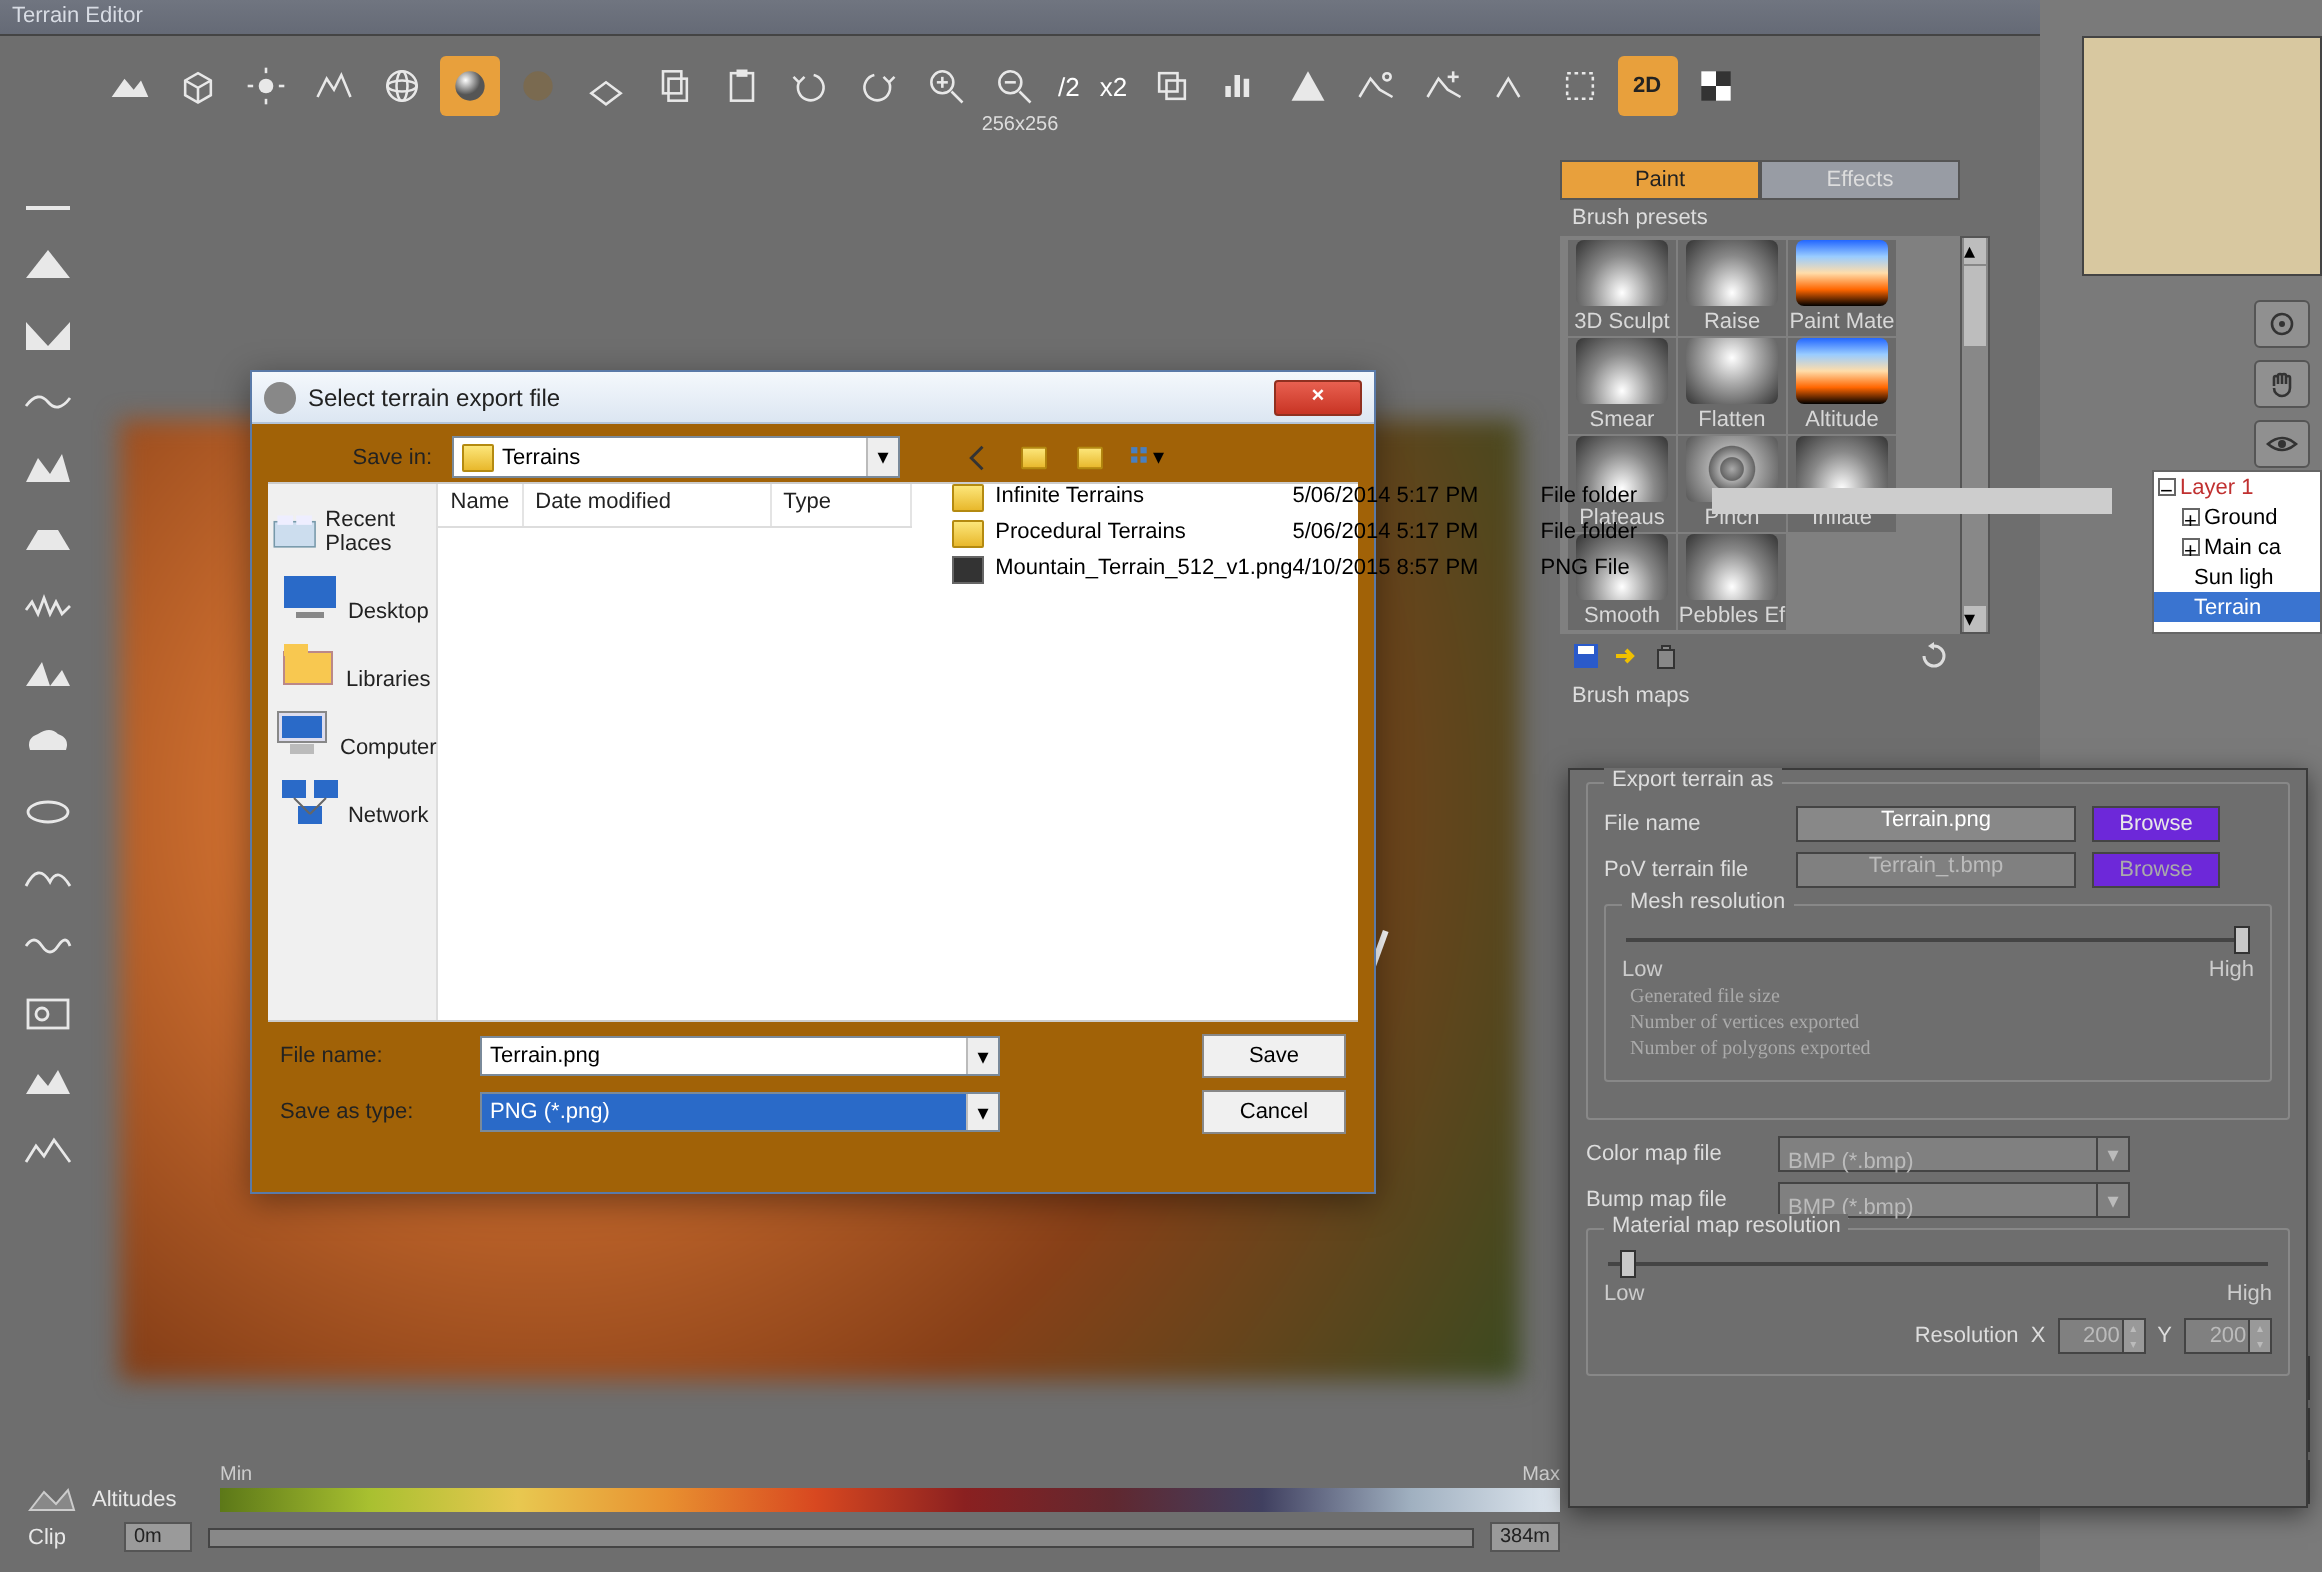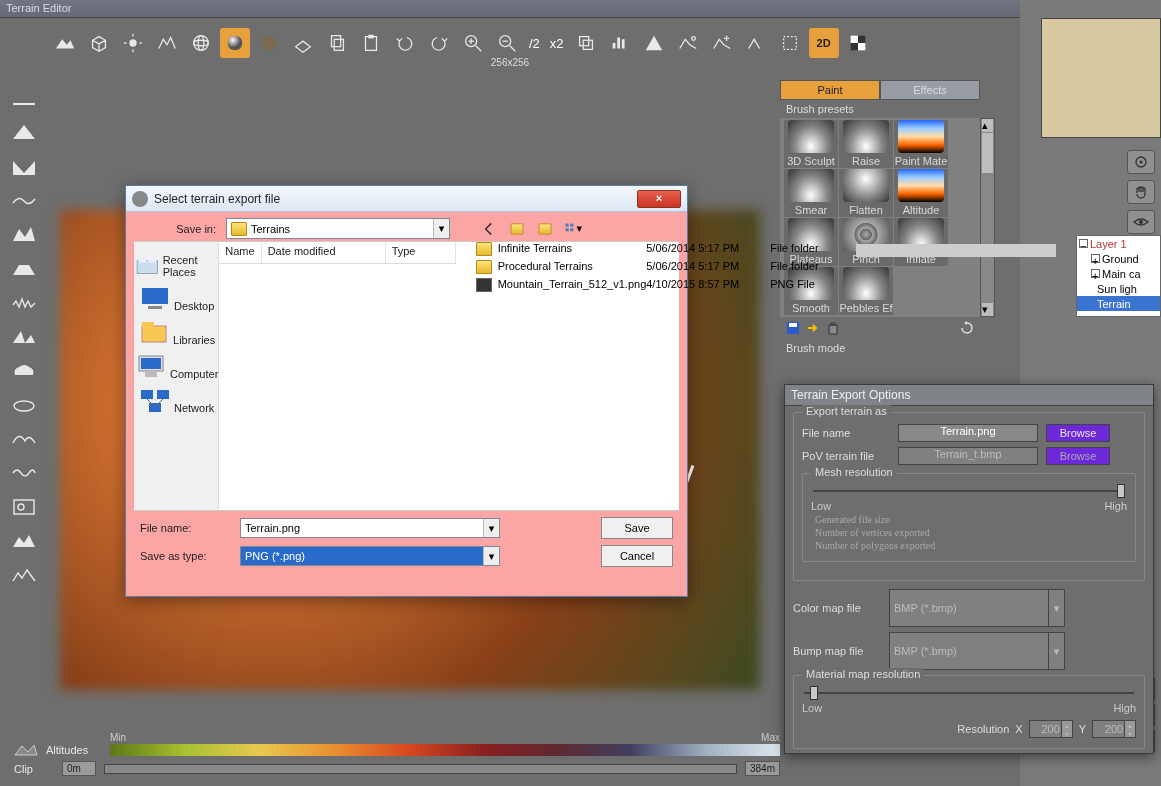--- a/index.html
+++ b/index.html
@@ -127,21 +127,21 @@
 
 
 .br-buttons {
   position:absolute; right:6px; bottom:34px; display:flex; flex-direction:column; gap:4px;
 }
 .br-buttons .bb { width:28px; height:22px; background:#8c8c8c; border:1px solid #444; color:#fff; display:flex;align-items:center;justify-content:center; font-weight:bold;}
 
 
 .file-dialog {
   position:absolute; left:125px; top:185px; width:563px; height:412px;
-  background:#fca5a5; border:1px solid #5a7aa8;
+  background:#a16207; border:1px solid #5a7aa8;
   box-shadow:0 4px 16px rgba(0,0,0,0.4);
 }
 .fd-title {
   height:26px; background:linear-gradient(#f4f8fc,#dce6f2);
   display:flex; align-items:center; padding:0 6px; gap:6px;
   border-bottom:1px solid #b4c4d8;
 }
 .fd-title-icon { width:16px; height:16px; background:#888; border-radius:50%;}
 .fd-title-text { flex:1; color:#222; font-size:12px;}
 .fd-close {
@@ -224,21 +224,21 @@
 .ep-btn { width:64px; height:18px; background:#6d28d9; border:1px solid #444; color:#e8e8e8;
   display:flex;align-items:center;justify-content:center;}
 .ep-btn.disabled{color:#aaa;}
 .ep-slider { position:relative; height:14px; margin:4px 2px 0 2px;}
 .ep-slider .track{position:absolute;left:0;right:0;top:6px;height:2px;background:#444;}
 .ep-slider .thumb{position:absolute;top:0;width:8px;height:14px;background:#c8c8c8;border:1px solid #333;}
 .ep-slider-labels{display:flex;justify-content:space-between;color:#ccc;font-size:10px;margin-top:2px;}
 .ep-small{color:#aaa; font-size:10px; margin:2px 0 0 4px;font-family:Liberation Serif, serif;}
 .ep-check { display:flex; align-items:center; gap:6px; margin:4px 0 8px 0;}
 .ep-check .box { width:12px;height:12px;border:1px solid #444;background:#888;}
-.ep-combo{ background:#808080; border:1px solid #444; color:#bbb; height:18px; display:flex;align-items:center; padding:18px 4px; width:176px; position:relative;}
+.ep-combo{ background:#808080; border:1px solid #444; color:#bbb; height:18px; display:flex;padding:6px 4px; width:176px; position:relative;}
 .ep-combo .dd{position:absolute;right:0;top:0;width:16px;height:100%;border-left:1px solid #444;display:flex;align-items:center;justify-content:center;}
 .ep-res-row{display:flex;align-items:center;gap:6px;justify-content:flex-end; margin-top:6px;}
 .ep-spin{background:#808080;border:1px solid #444;width:44px;height:18px;color:#bbb;display:flex;align-items:center;justify-content:center;position:relative;}
 .ep-spin .sp{position:absolute;right:0;top:0;bottom:0;width:11px;border-left:1px solid #444;display:flex;flex-direction:column;}
 .ep-spin .sp div{flex:1;display:flex;align-items:center;justify-content:center;font-size:6px;background:#999;}
 
 
 .stroke{stroke:#e8e8e8;stroke-width:1.4;fill:none;}
 .fillw{fill:#e8e8e8;}
 .strokeD{stroke:#333;stroke-width:1.3;fill:none;}
@@ -545,21 +545,21 @@
           </svg></span>
       <span class="ba"><svg viewBox="0 0 14 14">
             <path d="M3 4 h8 v9 h-8 Z M5 2 h4 v2 h-4 Z" fill="#888" stroke="#333"></path>
           </svg></span>
       <span style="flex:1"></span>
       <span class="ba"><svg viewBox="0 0 14 14">
             <path d="M7 2 A5 5 0 1 1 2 7" stroke="#ddd" fill="none" stroke-width="1.5"></path>
             <path d="M7 0 L7 4 L4 2 Z" fill="#ddd"></path>
           </svg></span>
     </div>
-    <div class="section-label">Brush mode</div>
+    <div class="section-label">Brush maps</div>
   </div>
 
   <div class="footer">
     <div class="alt-row">
       <svg width="24" height="14">
           <path d="M1 12 L8 3 L14 9 L20 2 L23 12 Z" fill="#888" stroke="#ccc"></path>
         </svg>
       <span class="alt-label">Altitudes</span>
       <div class="alt-bar">
         <span class="alt-min">Min</span>
@@ -752,21 +752,20 @@
         <span class="dd">▾</span>
       </div>
       <div class="fd-btn-col">
         <div class="fd-btn">Cancel</div>
       </div>
     </div>
   </div>
 </div>
 
 <div class="export-panel">
-  <div class="ep-title">Terrain Export Options</div>
   <div class="ep-body">
     <div class="ep-group">
       <span class="ep-group-label">Export terrain as</span>
       <div class="ep-row">
         <span class="ep-label">File name</span>
         <div class="ep-input">Terrain.png</div>
         <div class="ep-btn">Browse</div>
       </div>
       <div class="ep-row">
         <span class="ep-label">PoV terrain file</span>

